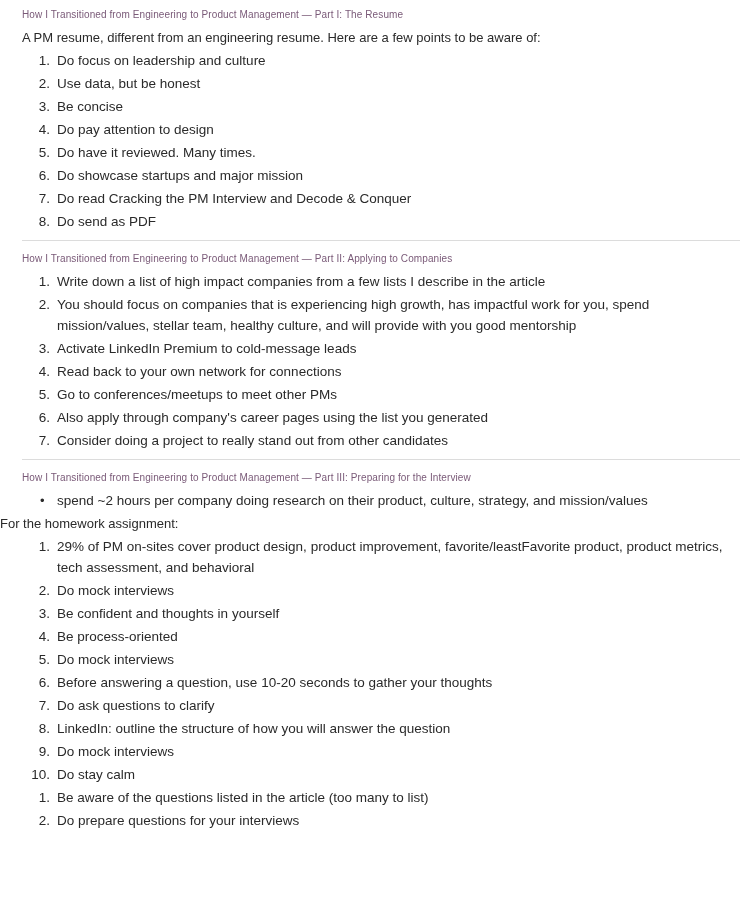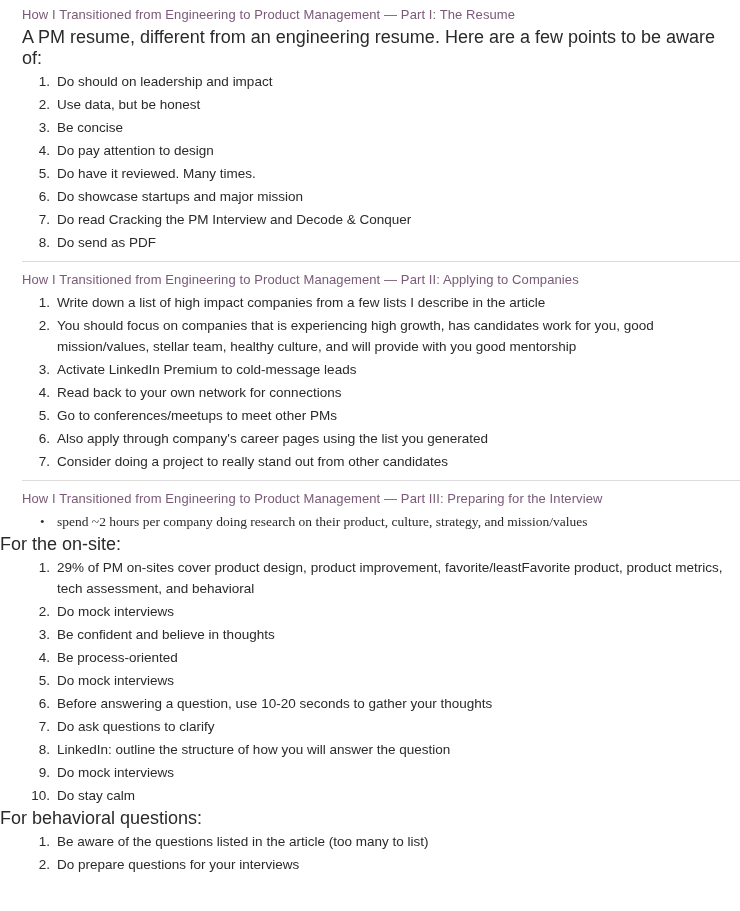--- a/index.html
+++ b/index.html
@@ -28,29 +28,29 @@
     margin-left: 22px;
   }
   .section + .section > * {
     margin-left: -22px;
   }
   .section + .section > .heading {
     margin-left: 0;
   }
   .heading {
     color: #7a5a78;
-    font-size: 13px;
+    font-size: 10px;
     line-height: 18px;
     margin: 0 0 3px 22px;
     font-weight: normal;
     letter-spacing: 0.1px;
     white-space: nowrap;
   }
   .para {
-    font-size: 18px;
+    font-size: 13px;
     line-height: 21px;
     margin: 0 0 2px 22px;
     color: #2a2a2a;
   }
   ol.num-list {
     margin: 0 0 2px 0;
     padding: 0;
     list-style: none;
     counter-reset: li;
   }
@@ -69,21 +69,20 @@
     left: 0;
     top: 0;
     width: 50px;
     text-align: right;
     color: #2a2a2a;
   }
   ul.bullet-list {
     margin: 0 0 2px 0;
     padding: 0;
     list-style: none;
-    font-family: Liberation Serif, serif;
   }
   ul.bullet-list > li {
     position: relative;
     padding-left: 57px;
     font-size: 13.5px;
     line-height: 21px;
     margin-bottom: 2px;
     color: #2a2a2a;
   }
   ul.bullet-list > li::before {
@@ -99,67 +98,66 @@
 </style>
 </head>
 <body>
 
 <div class="page">
 
   <div class="section sec1">
     <div class="heading">How I Transitioned from Engineering to Product Management — Part I: The Resume</div>
     <p class="para">A PM resume, different from an engineering resume. Here are a few points to be aware of:</p>
     <ol class="num-list">
-      <li>Do should on leadership and impact</li>
+      <li>Do focus on leadership and culture</li>
       <li>Use data, but be honest</li>
       <li>Be concise</li>
       <li>Do pay attention to design</li>
       <li>Do have it reviewed. Many times.</li>
       <li>Do showcase startups and major mission</li>
       <li>Do read Cracking the PM Interview and Decode &amp; Conquer</li>
       <li>Do send as PDF</li>
     </ol>
   </div>
 
   <div class="section">
     <div class="heading">How I Transitioned from Engineering to Product Management — Part II: Applying to Companies</div>
     <ol class="num-list">
       <li>Write down a list of high impact companies from a few lists I describe in the article</li>
-      <li>You should focus on companies that is experiencing high growth, has candidates work for you, good mission/values, stellar team, healthy culture, and will provide with you good mentorship</li>
+      <li>You should focus on companies that is experiencing high growth, has impactful work for you, spend mission/values, stellar team, healthy culture, and will provide with you good mentorship</li>
       <li>Activate LinkedIn Premium to cold-message leads</li>
       <li>Read back to your own network for connections</li>
       <li>Go to conferences/meetups to meet other PMs</li>
       <li>Also apply through company's career pages using the list you generated</li>
       <li>Consider doing a project to really stand out from other candidates</li>
     </ol>
   </div>
 
   <div class="section">
     <div class="heading">How I Transitioned from Engineering to Product Management — Part III: Preparing for the Interview</div>
 
     <ul class="bullet-list">
       <li>spend ~2 hours per company doing research on their product, culture, strategy, and mission/values</li>
     </ul>
 
+    <p class="para">For the homework assignment:</p>
 
-    <p class="para">For the on-site:</p>
     <ol class="num-list">
       <li>29% of PM on-sites cover product design, product improvement, favorite/leastFavorite product, product metrics, tech assessment, and behavioral</li>
       <li>Do mock interviews</li>
-      <li>Be confident and believe in thoughts</li>
+      <li>Be confident and thoughts in yourself</li>
       <li>Be process-oriented</li>
       <li>Do mock interviews</li>
       <li>Before answering a question, use 10-20 seconds to gather your thoughts</li>
       <li>Do ask questions to clarify</li>
       <li>LinkedIn: outline the structure of how you will answer the question</li>
       <li>Do mock interviews</li>
       <li>Do stay calm</li>
     </ol>
 
-    <p class="para">For behavioral questions:</p>
     <ol class="num-list">
       <li>Be aware of the questions listed in the article (too many to list)</li>
       <li>Do prepare questions for your interviews</li>
 
     </ol>
   </div>
 
 </div>
 
 </body></html>

